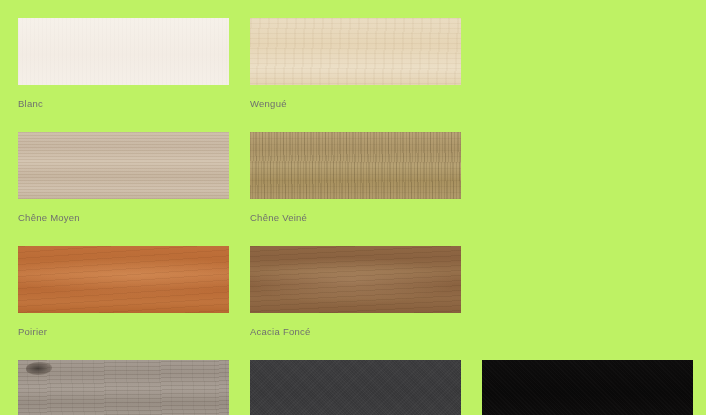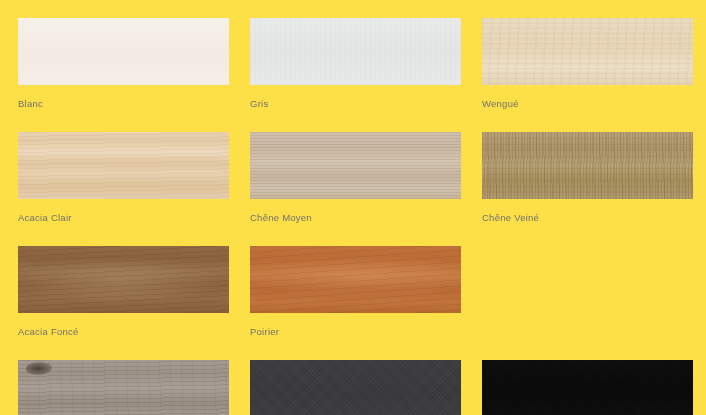--- a/index.html
+++ b/index.html
@@ -12,21 +12,21 @@
     height: 415px;
     overflow: hidden;
     font-family: "Liberation Sans", sans-serif;
     -webkit-font-smoothing: antialiased;
   }
 
   .palette {
     position: relative;
     width: 706px;
     height: 415px;
-    background: #fde047;
+    background: #bef264;
     box-sizing: border-box;
     padding: 18px 14px 0 18px;
   }
 
   .row {
     display: flex;
     justify-content: flex-start;
     gap: 21px;
     margin-bottom: 22px;
   }
@@ -213,66 +213,54 @@
 
   <div class="row">
     <div class="swatch-cell">
       <div class="swatch">
         <div class="grain m-blanc"></div>
       </div>
       <div class="swatch-label">Blanc</div>
     </div>
     <div class="swatch-cell">
       <div class="swatch">
-        <div class="grain m-gris"></div>
-      </div>
-      <div class="swatch-label">Gris</div>
-    </div>
-    <div class="swatch-cell">
-      <div class="swatch">
         <div class="grain m-hetre"></div>
       </div>
       <div class="swatch-label">Wengué</div>
     </div>
   </div>
 
   <div class="row">
     <div class="swatch-cell">
       <div class="swatch">
-        <div class="grain m-acacia-clair"></div>
-      </div>
-      <div class="swatch-label">Acacia Clair</div>
-    </div>
-    <div class="swatch-cell">
-      <div class="swatch">
         <div class="grain m-chene-moyen"></div>
       </div>
       <div class="swatch-label">Chêne Moyen</div>
     </div>
     <div class="swatch-cell">
       <div class="swatch">
         <div class="grain m-chene-veine"></div>
       </div>
       <div class="swatch-label">Chêne Veiné</div>
     </div>
   </div>
 
   <div class="row">
     <div class="swatch-cell">
       <div class="swatch">
+        <div class="grain m-poirier"></div>
+      </div>
+      <div class="swatch-label">Poirier</div>
+    </div>
+    <div class="swatch-cell">
+      <div class="swatch">
         <div class="grain m-acacia-fonce"></div>
       </div>
       <div class="swatch-label">Acacia Foncé</div>
     </div>
-    <div class="swatch-cell">
-      <div class="swatch">
-        <div class="grain m-poirier"></div>
-      </div>
-      <div class="swatch-label">Poirier</div>
-    </div>
   </div>
 
   <div class="row">
     <div class="swatch-cell">
       <div class="swatch">
         <div class="grain m-chene-grise"></div>
       </div>
 
     </div>
     <div class="swatch-cell">

